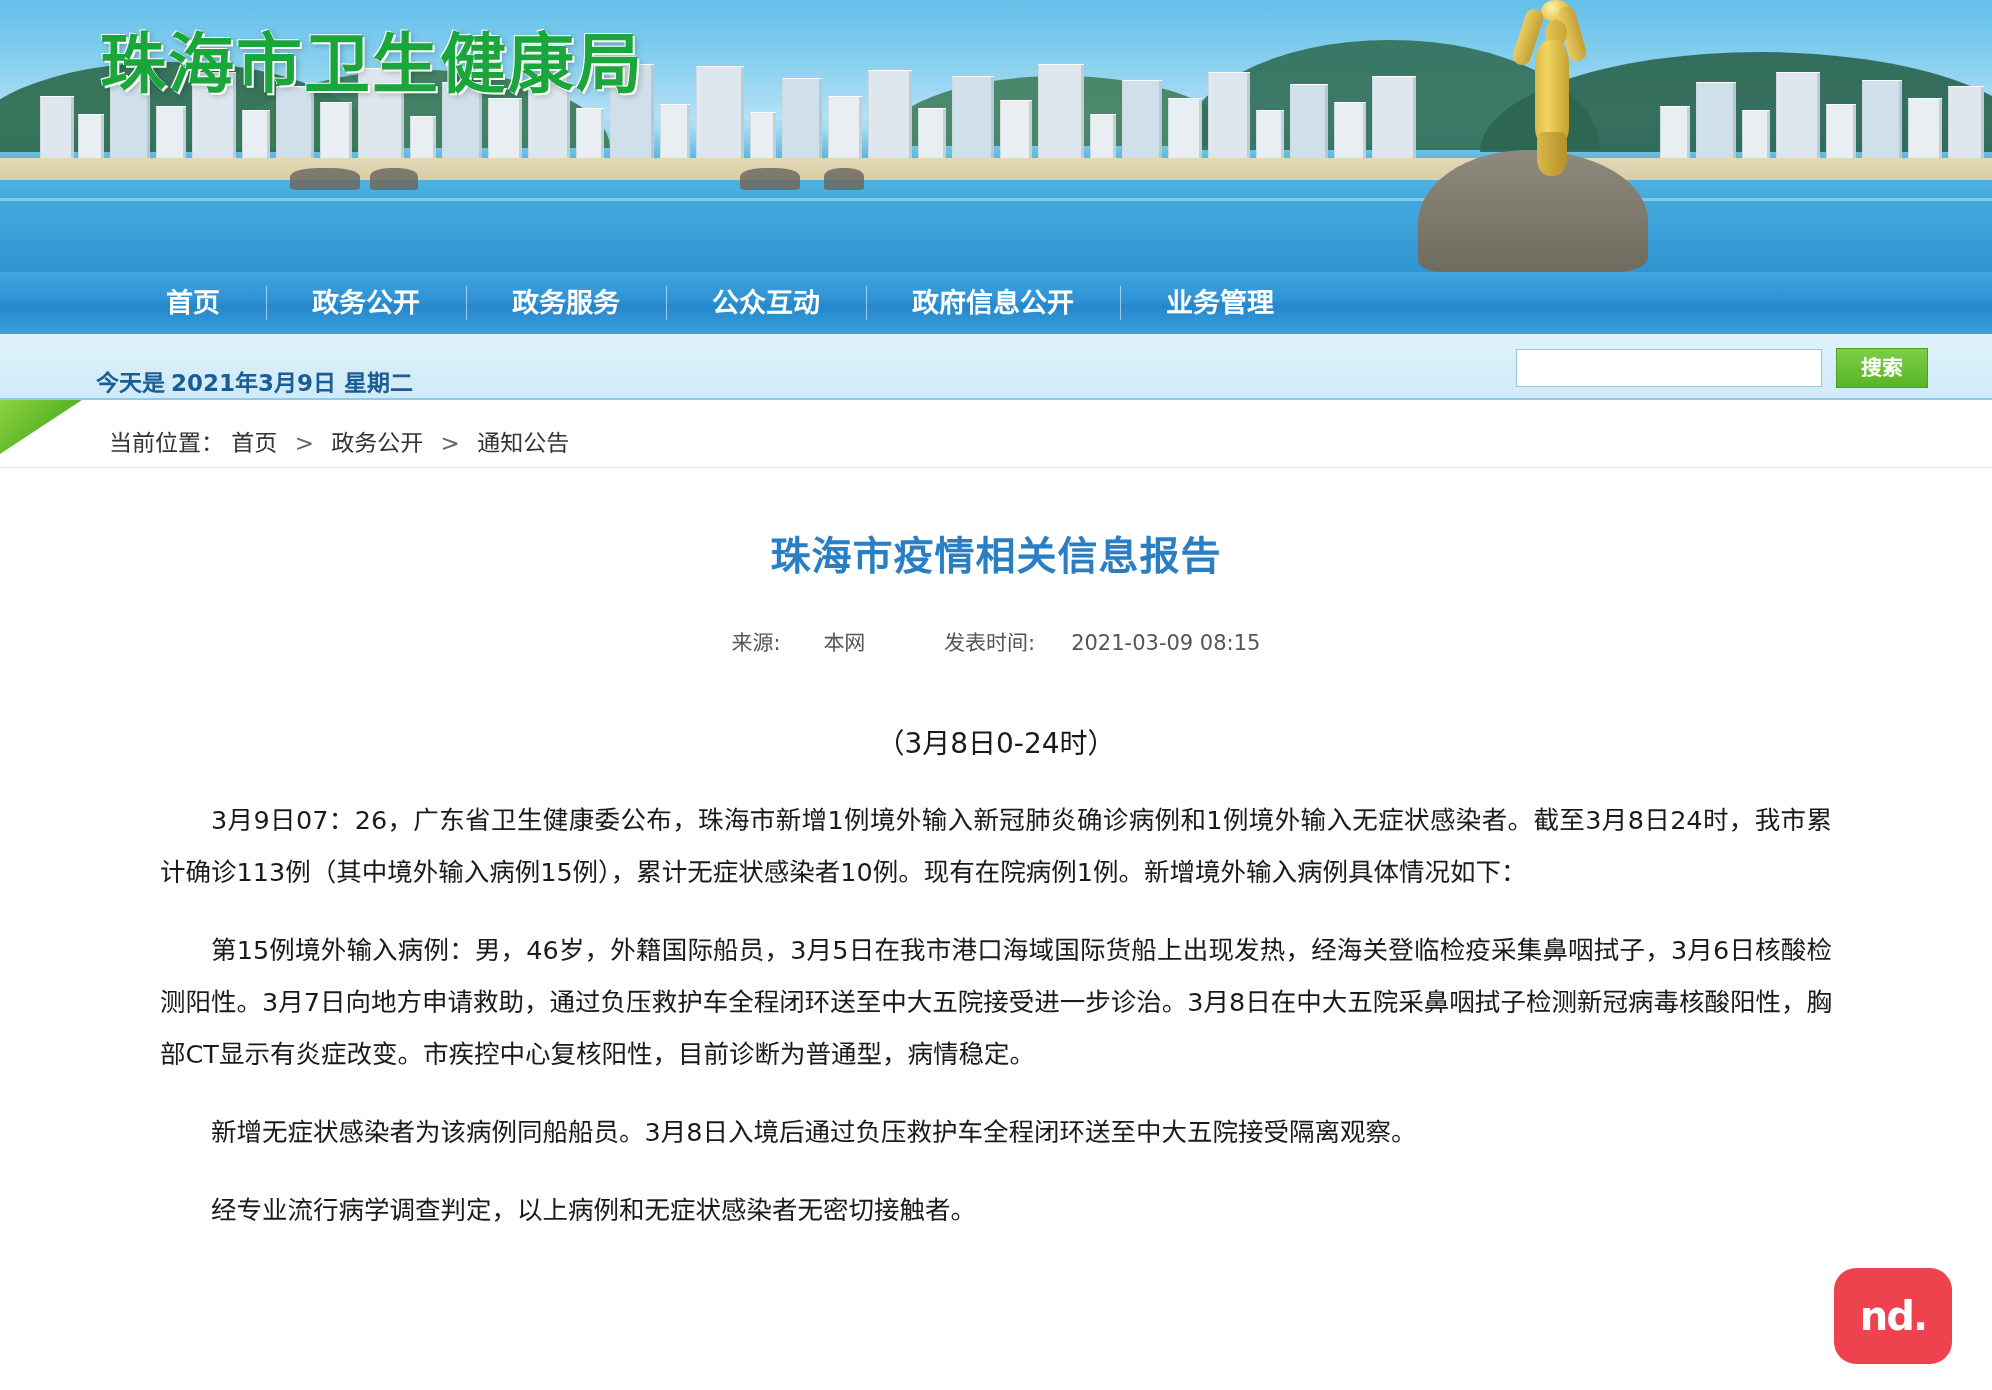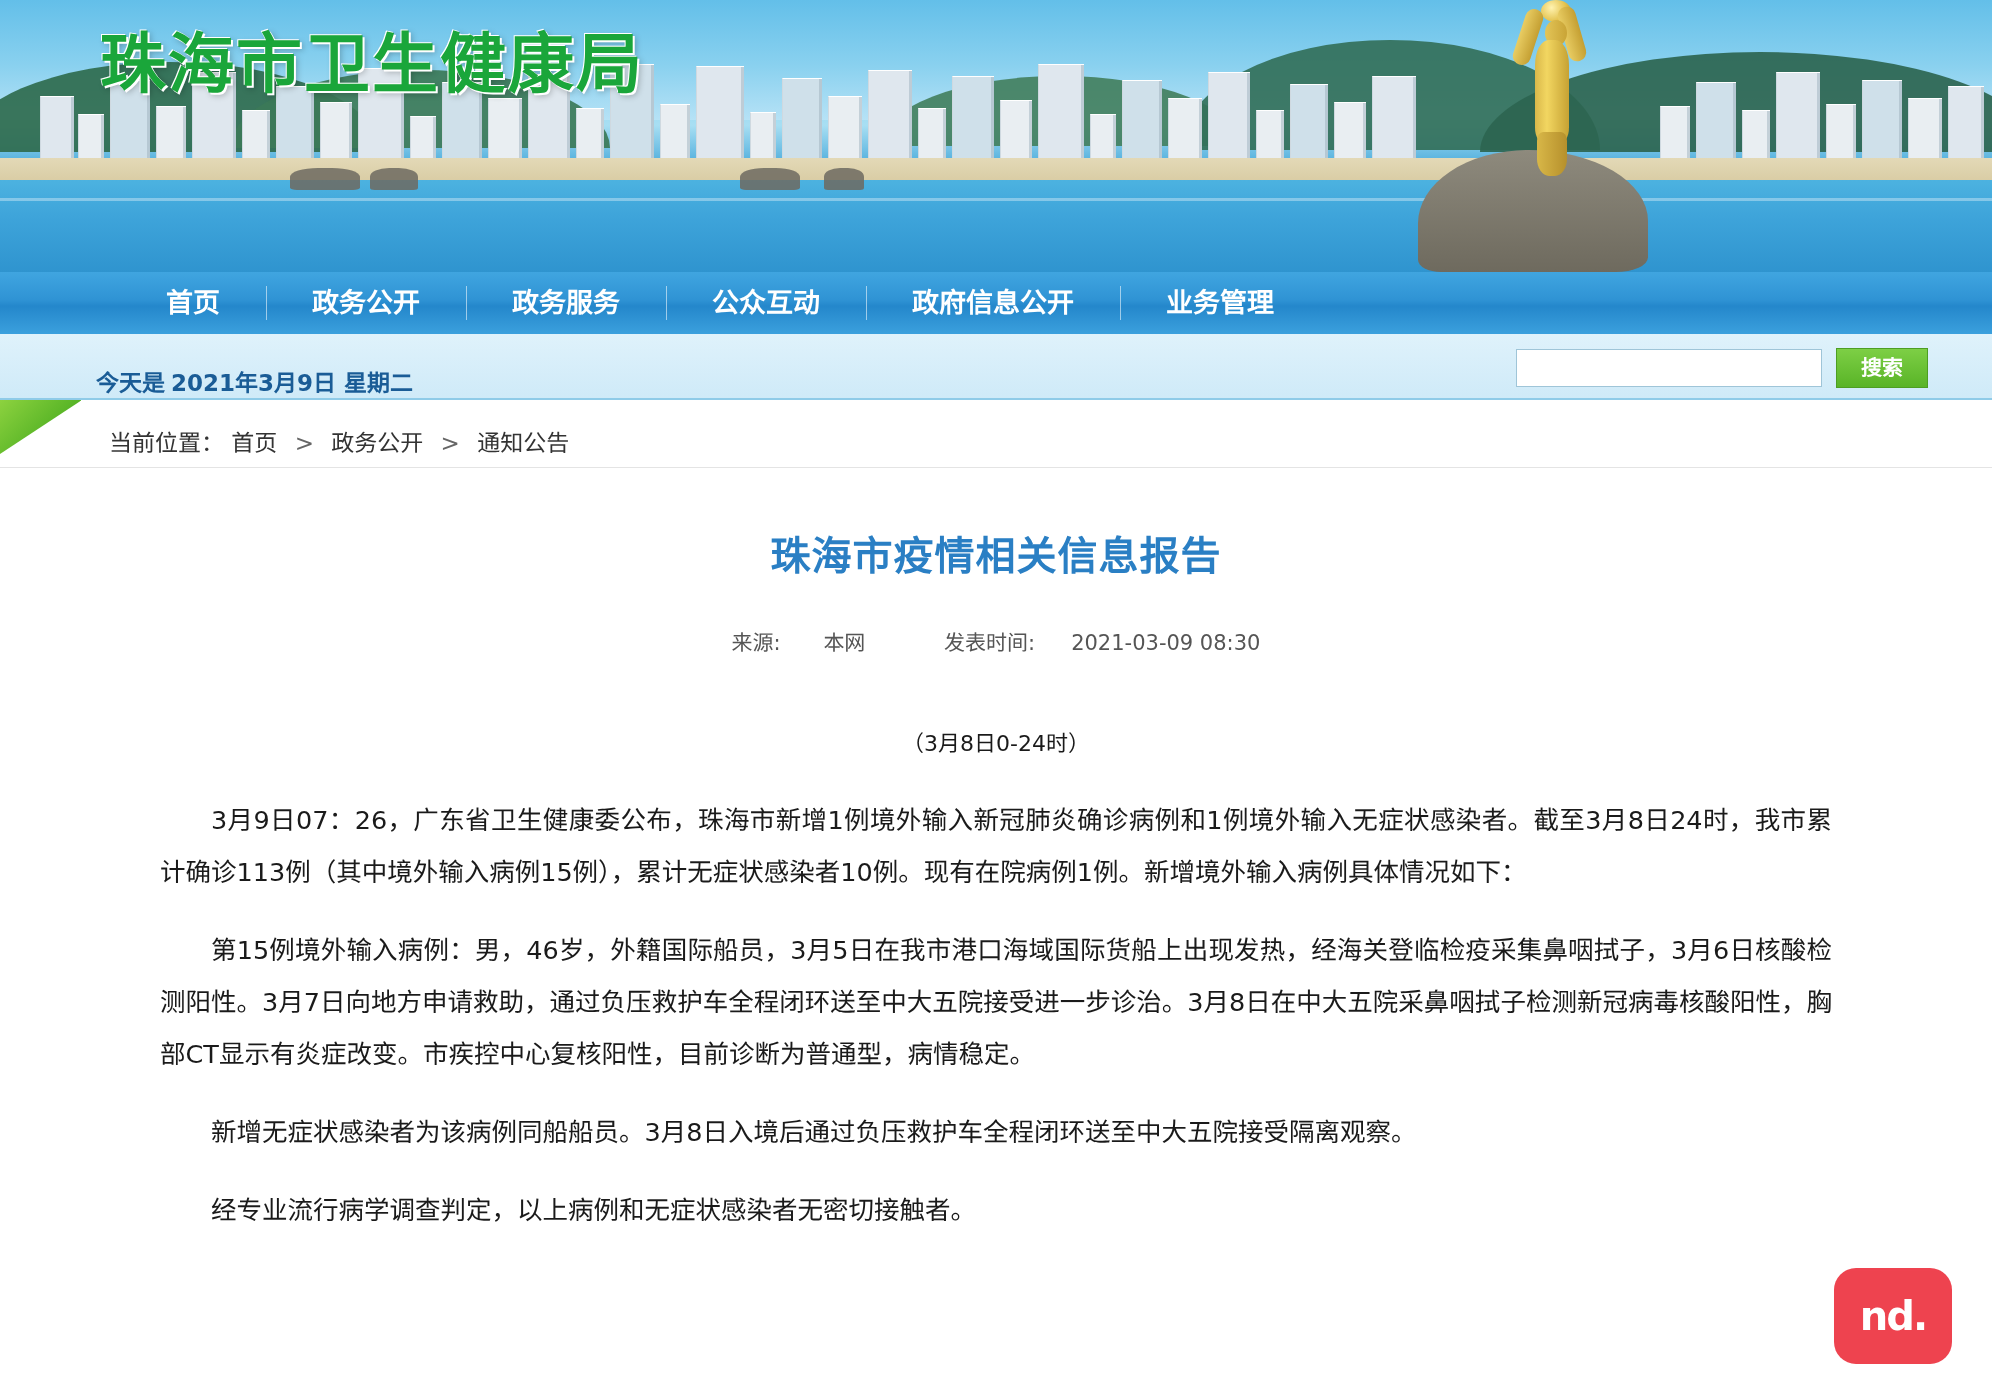--- a/index.html
+++ b/index.html
@@ -225,21 +225,21 @@
     width: 1700px;
     padding: 0 14px;
     color: #1a1a1a;
     font-size: 25.5px;
     line-height: 52px;
   }
   .art-center {
     text-align:center;
     margin-top: 62px;
     margin-bottom: 24px;
-    font-size: 22px;
+    font-size: 28px;
   }
   .art-body p {
     margin: 0 0 26px 0;
     text-indent: 2em;
     text-align: justify;
   }
 
   
   .watermark {
     position: absolute;
@@ -372,21 +372,21 @@
       <a href="#">通知公告</a>
     </div>
   </div>
 
   <div class="article">
     <div class="art-title">珠海市疫情相关信息报告</div>
 
     <div class="art-meta">
       <span><span>来源:</span>
         <span>本网</span></span>
-      <span><span>发表时间:</span><span>2021-03-09 08:30</span></span>
+      <span><span>发表时间:</span><span>2021-03-09 08:15</span></span>
     </div>
 
     <div class="art-body">
       <div class="art-center">（3月8日0-24时）</div>
       <p>3月9日07：26，广东省卫生健康委公布，珠海市新增1例境外输入新冠肺炎确诊病例和1例境外输入无症状感染者。截至3月8日24时，我市累计确诊113例（其中境外输入病例15例），累计无症状感染者10例。现有在院病例1例。新增境外输入病例具体情况如下：</p>
       <p>第15例境外输入病例：男，46岁，外籍国际船员，3月5日在我市港口海域国际货船上出现发热，经海关登临检疫采集鼻咽拭子，3月6日核酸检测阳性。3月7日向地方申请救助，通过负压救护车全程闭环送至中大五院接受进一步诊治。3月8日在中大五院采鼻咽拭子检测新冠病毒核酸阳性，胸部CT显示有炎症改变。市疾控中心复核阳性，目前诊断为普通型，病情稳定。</p>
       <p>新增无症状感染者为该病例同船船员。3月8日入境后通过负压救护车全程闭环送至中大五院接受隔离观察。</p>
       <p>经专业流行病学调查判定，以上病例和无症状感染者无密切接触者。</p>
     </div>
   </div>

